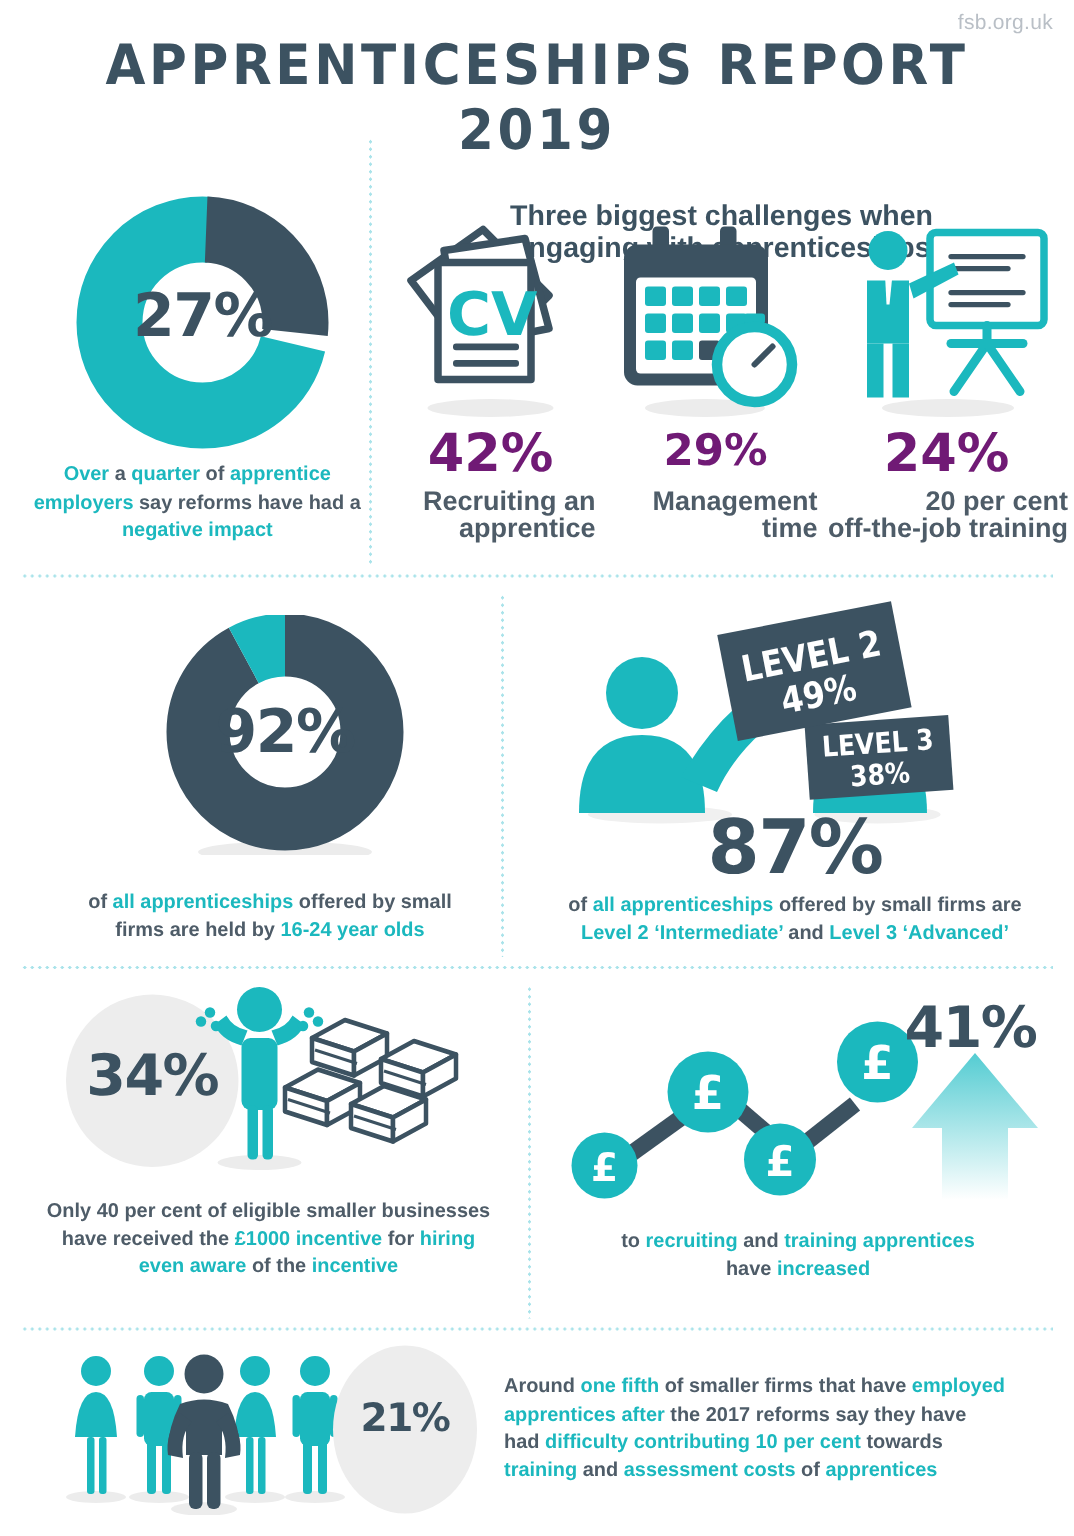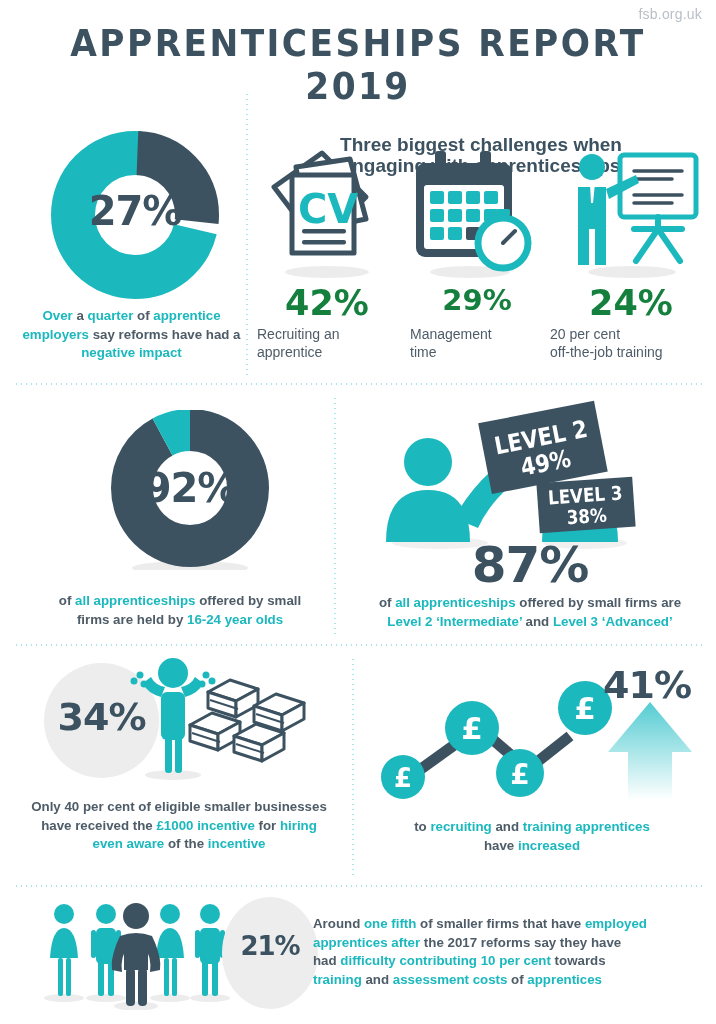--- a/index.html
+++ b/index.html
@@ -48,26 +48,26 @@
     font-weight: 700;
     color: #4e5c68;
   }
   .cap .t { color: #1bb8be; }
   .cap .d { color: #4e5c68; }
 
   .bignum {
     position: absolute;
     font-family: "DejaVu Sans", sans-serif;
     font-weight: 700;
-    color: #15803d;
+    color: #701a75;
     text-align: center;
   }
   .label {
-    position: absolute; text-align: left;
-    font-size: 14px; line-height: 18px; color: #4e5c68; font-weight: 400;
+    position: absolute; text-align: right;
+    font-size: 18px; line-height: 18px; color: #4e5c68; font-weight: 700;
   }
   .sect-title {
     position: absolute; text-align: center;
     font-size: 19px; line-height: 21px; font-weight: 700; color: #3c5261; margin-top: 46px;
   }
   .donut-text {
     position: absolute; width: 100%; text-align: center;
     font-family: "DejaVu Sans", sans-serif;
     font-weight: 700; color: #3c5261;
   }
@@ -394,20 +394,20 @@
         <path d="M130 44 q10 14 8 28 l-10 2 q2 -16 -6 -24 z"></path>
         <rect x="104" y="70" width="9" height="38" rx="4"></rect>
           <rect x="116" y="70" width="9" height="38" rx="4"></rect>
       </g>
     </svg>
   </div>
 
   <div class="grey-circle" style="left:222px; top:897px; width:96px; height:112px; border-radius:50%;"></div>
   <div class="bignum" style="left:222px; top:931px; width:96px; font-size:26px; color:#3c5261; letter-spacing:-1px;">21%</div>
 
-  <div class="cap" style="left:313px; top:915px; width:380px; text-align:left;">
+  <div class="cap" style="left:336px; top:915px; width:380px; text-align:left;">
     <div><span class="d">Around </span><span class="t">one fifth </span><span class="d">of smaller firms that have </span><span class="t">employed</span></div>
     <div><span class="t">apprentices after </span><span class="d">the 2017 reforms say they have</span></div>
     <div><span class="d">had </span><span class="t">difficulty contributing 10 per cent </span><span class="d">towards</span></div>
     <div><span class="t">training </span><span class="d">and </span><span class="t">assessment costs </span><span class="d">of </span><span class="t">apprentices</span></div>
   </div>
 
 </div>
 
 </body></html>

